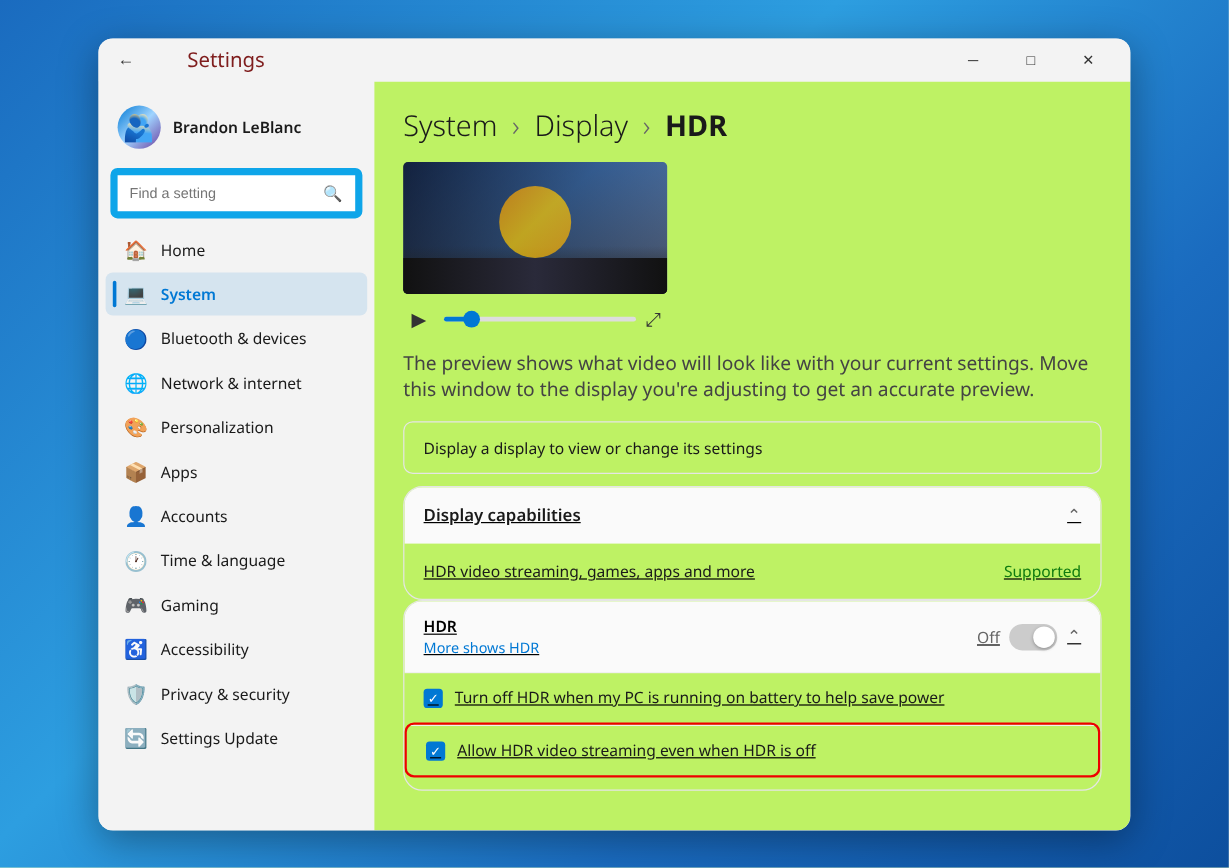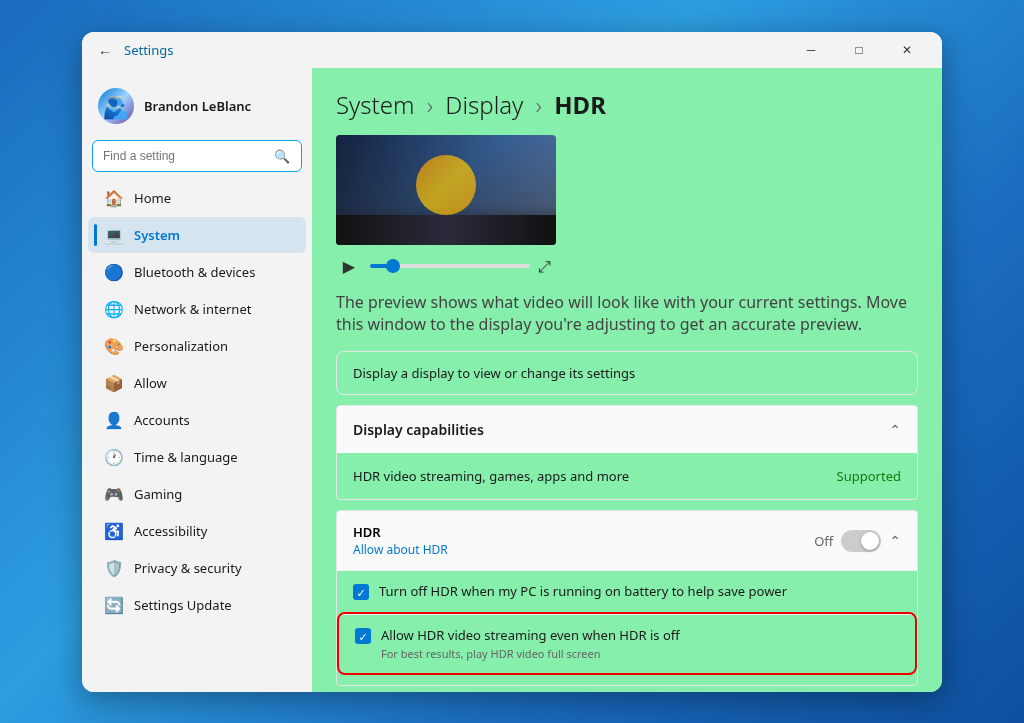--- a/index.html
+++ b/index.html
@@ -37,23 +37,24 @@
       display: flex;
       align-items: center;
       justify-content: center;
       border-radius: 4px;
       cursor: pointer;
       color: #333;
       font-size: 14px;
       margin-right: 8px;
     }
     .titlebar-title {
-      font-size: 13px;
-      color: #0369a1;
+      font-size: 17px;
+      color: #7f1d1d;
       flex: 1;
+      margin-left: 32px;
     }
     .titlebar-controls {
       display: flex;
       gap: 2px;
     }
     .titlebar-btn {
       width: 46px;
       height: 32px;
       display: flex;
       align-items: center;
@@ -97,21 +98,21 @@
     .user-name {
       font-size: 13px;
       font-weight: 600;
       color: #1a1a1a;
     }
     .search-box {
       margin: 0 10px 8px 10px;
       display: flex;
       align-items: center;
       background: white;
-      border: 1px solid #0ea5e9;
+      border: 6px solid #0ea5e9;
       border-radius: 6px;
       padding: 6px 10px;
       gap: 6px;
     }
     .search-box input {
       border: none;
       outline: none;
       font-size: 12px;
       color: #666;
       background: transparent;
@@ -148,21 +149,21 @@
       height: 20px;
       display: flex;
       align-items: center;
       justify-content: center;
       font-size: 16px;
       flex-shrink: 0;
     }
     
     .main {
       flex: 1;
-      background: #86efac;
+      background: #bef264;
       overflow-y: auto;
       padding: 20px 24px;
       border-radius: 0 0 12px 0;
     }
     .breadcrumb {
       font-size: 24px;
       font-weight: 300;
       color: #1a1a1a;
       margin-bottom: 14px;
     }
@@ -228,23 +229,23 @@
     }
     .preview-desc {
       font-size: 16px;
       color: #444;
       margin-bottom: 16px;
       line-height: 1.4;
       max-width: 620px;
     }
     .section-card {
       border: 1px solid #e5e5e5;
-      border-radius: 4px;
-      margin-bottom: 10px;
+      border-radius: 16px;
       overflow: hidden;
+      text-decoration: underline;
     }
     .section-header {
       display: flex;
       align-items: center;
       justify-content: space-between;
       padding: 14px 16px;
       background: #fafafa;
       cursor: pointer;
     }
     .section-header-label {
@@ -400,21 +401,21 @@
       <div class="nav-item">
         <span class="nav-icon">🌐</span>
         <span>Network &amp; internet</span>
       </div>
       <div class="nav-item">
         <span class="nav-icon">🎨</span>
         <span>Personalization</span>
       </div>
       <div class="nav-item">
         <span class="nav-icon">📦</span>
-        <span>Allow</span>
+        <span>Apps</span>
       </div>
       <div class="nav-item">
         <span class="nav-icon">👤</span>
         <span>Accounts</span>
       </div>
       <div class="nav-item">
         <span class="nav-icon">🕐</span>
         <span>Time &amp; language</span>
       </div>
       <div class="nav-item">
@@ -478,21 +479,21 @@
             <span class="row-label">HDR video streaming, games, apps and more</span>
             <span class="row-value-good">Supported</span>
           </div>
         </div>
       </div>
 
       <div class="section-card">
         <div class="hdr-row">
           <div class="hdr-label-group">
             <span class="hdr-title">HDR</span>
-            <a class="hdr-link">Allow about HDR</a>
+            <a class="hdr-link">More shows HDR</a>
           </div>
           <div class="hdr-controls">
             <span class="hdr-off-label">Off</span>
             <div class="toggle">
               <div class="toggle-thumb"></div>
             </div>
             <span class="section-chevron">⌃</span>
           </div>
         </div>
 
@@ -505,21 +506,20 @@
           </div>
         </div>
 
         <div class="highlighted-section">
           <div class="checkbox-row">
             <div class="checkbox">
               <span class="checkbox-check">✓</span>
             </div>
             <div>
               <div class="checkbox-label">Allow HDR video streaming even when HDR is off</div>
-              <div class="checkbox-hint">For best results, play HDR video full screen</div>
             </div>
           </div>
         </div>
       </div>
 
     </div>
   </div>
 </div>
 
 </body></html>

